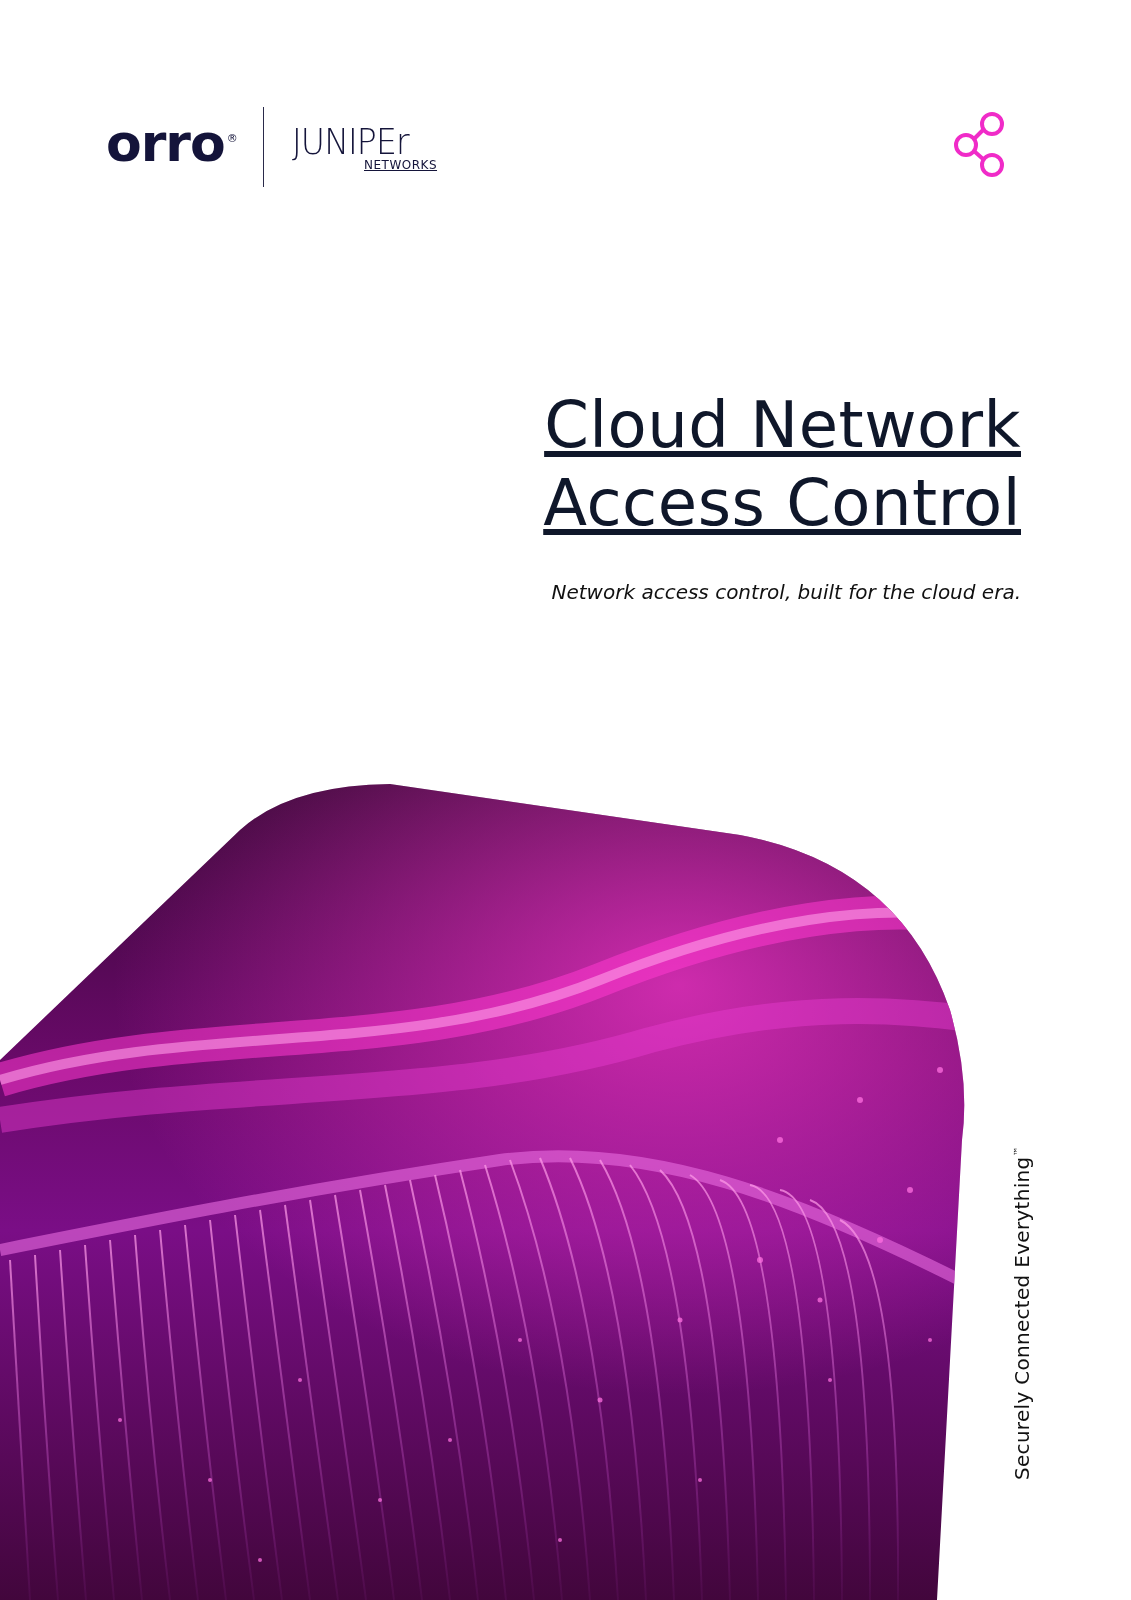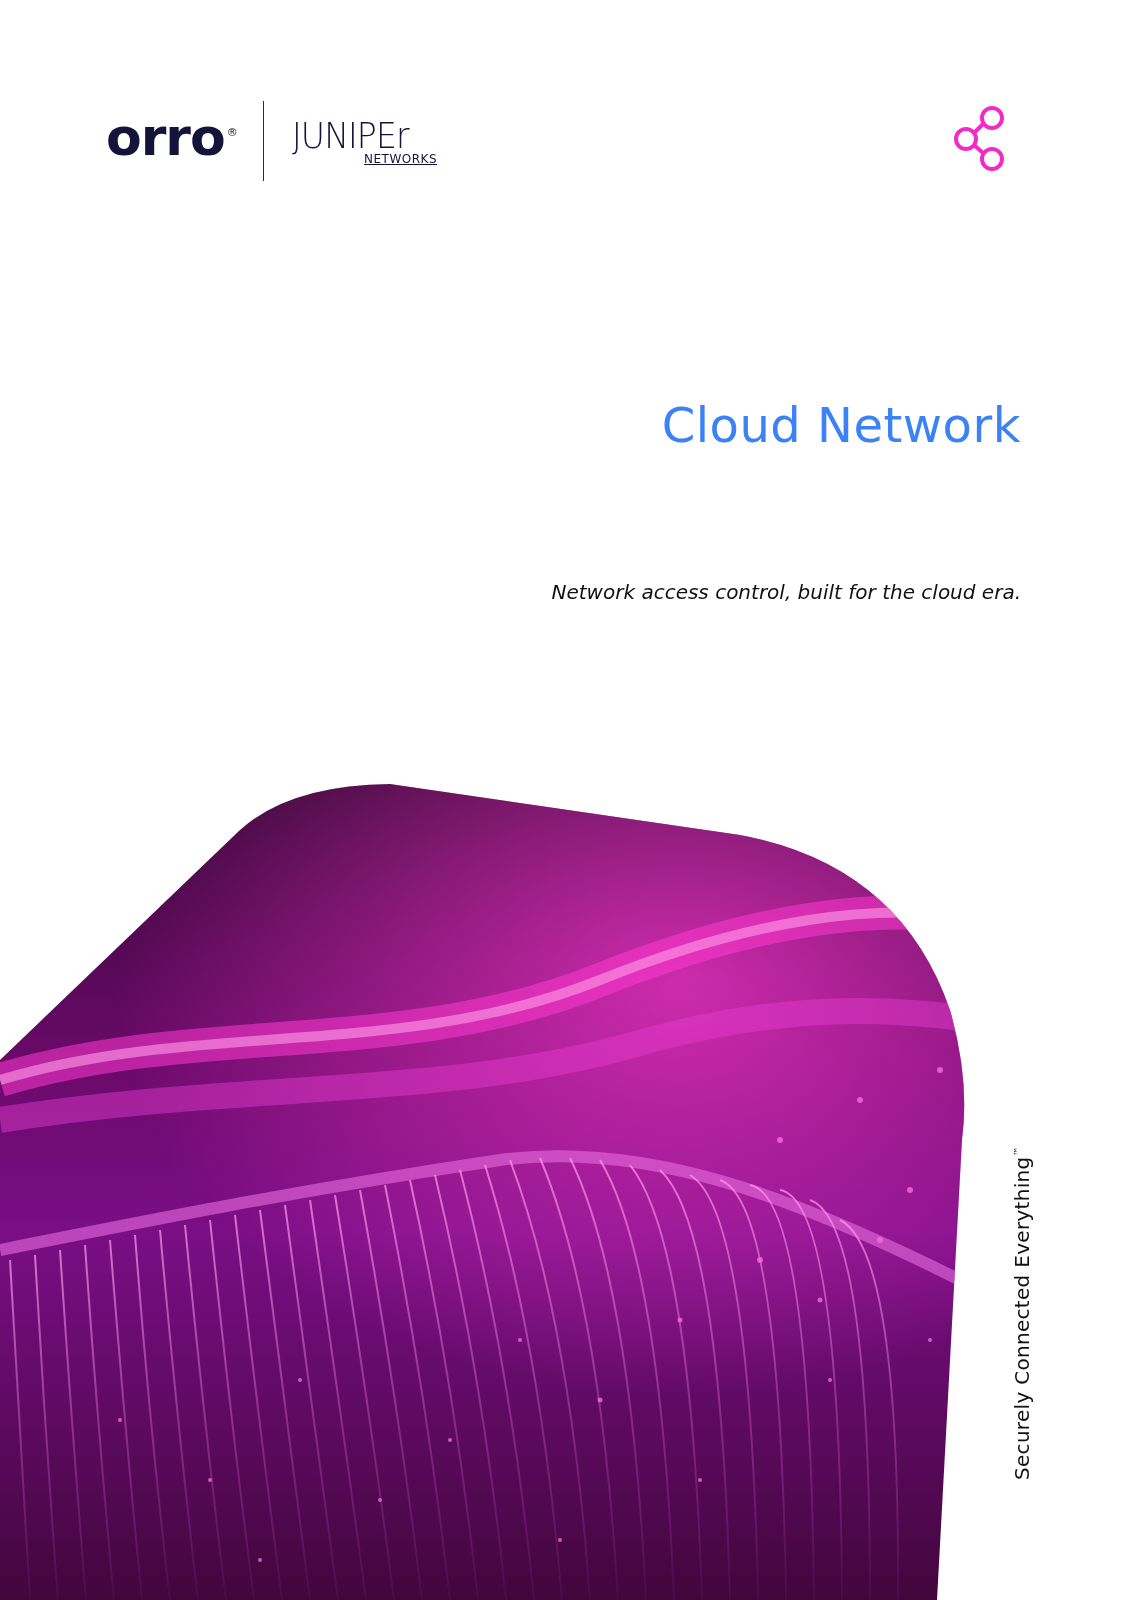--- a/index.html
+++ b/index.html
@@ -1,32 +1,32 @@
 <!DOCTYPE html>
 <html><head>
   <meta charset="utf-8">
   <style>
     html, body { margin: 0; padding: 0; background: #ffffff; }
     body { width: 1131px; height: 1600px; position: relative; overflow: hidden;
            font-family: "DejaVu Sans", sans-serif; color: #0c0c2e; }
-    .header { position: absolute; left: 0; top: 0; width: 1131px; height: 200px; }
+    .header { position: absolute; left: 0; top: 6px; width: 1131px; height: 200px; }
     .logo-orro { position: absolute; left: 106px; top: 112px; height: 50px;
                  font-family: "DejaVu Sans", sans-serif; font-weight: bold; font-size: 52px;
                  letter-spacing: -1px; color: #14143a; line-height: 50px; }
     .logo-orro .reg { font-size: 11px; font-weight: normal; vertical-align: top; position: relative; top: -4px; margin-left: 2px; }
     .logo-divider { position: absolute; left: 263px; top: 101px; width: 1px; height: 80px; background: #2a2a4a; }
     .logo-juniper { position: absolute; left: 292px; top: 118px; }
     .logo-juniper .jn { font-family: "DejaVu Sans", sans-serif; font-weight: 200; font-size: 36px; line-height: 36px;
                         letter-spacing: -1px; color: #14143a; transform: scaleX(0.92); transform-origin: left; display: block; }
     .logo-juniper .nw { position: absolute; left: 72px; top: 34px; font-size: 12px; letter-spacing: 0.5px; color: #14143a; text-decoration: underline; }
     .share-icon { position: absolute; left: 952px; top: 106px; width: 75px; height: 70px; cursor: pointer; }
 
     .title { position: absolute; right: 110px; top: 386px; text-align: right;
-             font-family: "DejaVu Sans", sans-serif; font-weight: normal; font-size: 48px; line-height: 78px;
-             color: #3b82f6; letter-spacing: 0.5px; }
+             font-family: "DejaVu Sans", sans-serif; font-weight: normal; font-size: 64px; line-height: 78px;
+             color: #0f172a; letter-spacing: 0.5px; text-decoration: underline; }
     .title span { display: block; }
     .subtitle { position: absolute; right: 110px; top: 580px; text-align: right;
                 font-size: 20px; color: #111; font-style: italic; }
 
     .hero { position: absolute; left: 0; top: 780px; width: 1131px; height: 820px; }
     .tagline { position: absolute; left: 1010px; top: 1480px; transform-origin: 0 0; transform: rotate(-90deg);
                white-space: nowrap; font-size: 20px; color: #111; letter-spacing: 0.3px; }
     .tagline sup { font-size: 10px; }
   </style>
 </head>
@@ -47,20 +47,21 @@
       <circle cx="40" cy="12" r="10"></circle>
       <circle cx="40" cy="53" r="10"></circle>
       <line x1="22" y1="27" x2="31" y2="18"></line>
       <line x1="22" y1="39" x2="31" y2="47"></line>
     </g>
   </svg>
 </div>
 
 <div class="title">
   <span>Cloud Network</span>
+  <span>Access Control</span>
 </div>
 <div class="subtitle">Network access control, built for the cloud era.</div>
 
 <svg class="hero" viewBox="0 0 1131 820" preserveAspectRatio="none">
   <defs>
     <clipPath id="heroClip">
       <path d="M0,280 L240,50 Q290,5 390,4 L740,55 Q900,85 950,230 Q970,300 962,360 L937,820 L0,820 Z"></path>
     </clipPath>
     <linearGradient id="bgGrad" x1="0" y1="0" x2="0" y2="1">
       <stop offset="0" stop-color="#350734"></stop>

